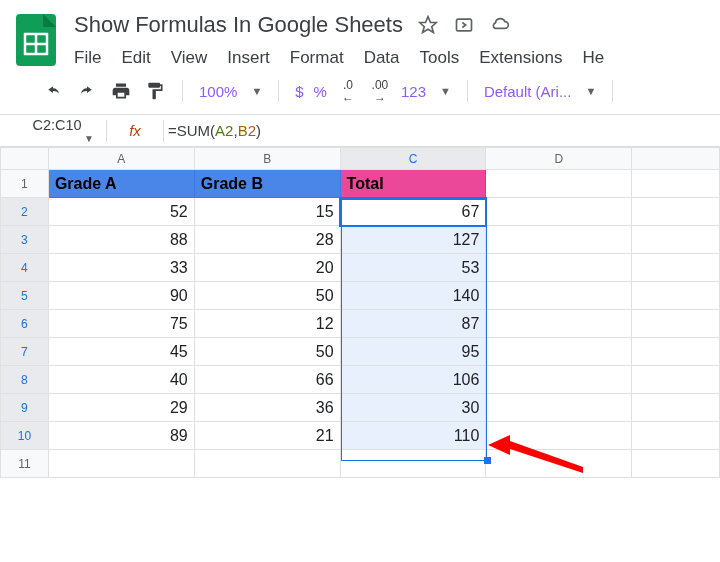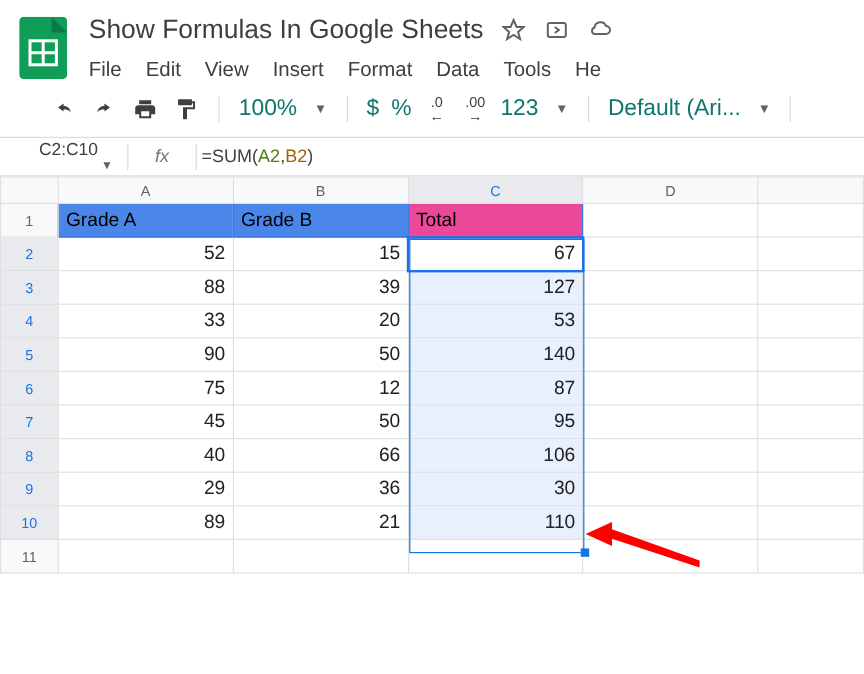--- a/index.html
+++ b/index.html
@@ -10,42 +10,42 @@
   .logo svg { width: 40px; height: 52px; }
   .titlearea { flex: 1; }
   .titlerow { display: flex; align-items: center; gap: 14px; margin-top: 2px; }
   .title { font-size: 22px; color: #3c4043; }
   .titleicon { color: #5f6368; width: 22px; height: 22px; display:flex; align-items:center; justify-content:center; }
   .menubar { display: flex; gap: 20px; margin-top: 10px; font-size: 17px; color: #3c4043; }
   
   .toolbar { display: flex; align-items: center; gap: 12px; padding: 10px 14px 12px 42px; border-bottom: 1px solid #dadce0; }
   .tbicon { color: #3c4043; width: 22px; height: 22px; display:flex; align-items:center; justify-content:center; }
   .tbsep { width: 1px; height: 22px; background: #dadce0; margin: 0 4px;}
-  .zoomlabel { font-size: 19px; color: #0f766e; }
+  .zoomlabel { font-size: 15px; color: #8b5cf6; }
   .caret { color: #5f6368; font-size: 11px; margin-left:4px;}
   .toolbar .group { display:flex; align-items:center; gap:10px;}
   
   .fxrow { display: flex; align-items: center; border-bottom: 1px solid #dadce0; height: 32px; padding-left: 6px; }
   .namebox { width: 96px; font-size: 14.5px; color: #3c4043; padding-left: 6px; display:flex; align-items:center;flex-direction:column;}
   .ncaret { margin-left: auto; margin-right:8px; color:#5f6368; font-size:10px;}
   .fxsep { width:1px; height:22px; background:#dadce0; margin:0 4px;}
-  .fxlabel { font-style: italic; color: #737373; font-size: 15px; width: 48px; text-align:center;}
+  .fxlabel { font-style: italic; color: #c2410c; font-size: 15px; width: 48px; text-align:center;}
   .formula { font-size: 15px; }
   .f-fn { color: #3c4043; }
   .f-ref1 { color: #4d7c0f; }
   .f-ref2 { color: #a16207; }
   
   .sheet { position: relative; }
   table { border-collapse: collapse; table-layout: fixed; }
   th.colhdr, td.rowhdr { background: #f8f9fa; color: #5f6368; font-weight: normal; font-size: 12px; text-align: center; border: 1px solid #e0e0e0; }
   th.corner { background:#f8f9fa; border:1px solid #e0e0e0; width:48px; height:22px;}
   th.colhdr { height: 22px; }
   td.rowhdr { width: 48px; }
   td.cell { border: 1px solid #e0e0e0; padding: 4px 6px; height: 28px; font-size: 16px; }
-  tr.hdrrow td.cell { background: #4a86e8; color: #000; font-weight: normal; text-align: left; padding-left:6px; border: 1px solid #3b78e7;}
+  tr.hdrrow td.cell { background: #4a86e8; color: #000; font-weight: bold; text-align: left; padding-left:6px; border: 1px solid #3b78e7;}
   td.cell.num { text-align: right; }
   td.cell.sel { background: #e8f0fe; }
   td.cell.active { background: #fff; outline: 2px solid #1a73e8; outline-offset: -1px; position:relative; z-index:2;margin-left:23px;}
   th.colhdr.sel { background: #e8eaed; color:#1a73e8;}
   td.rowhdr.sel { background: #e8eaed; color:#1a73e8;}
   .hdrrow td.cell.selhdr { background:#ec4899; }
   
   .selborder { position:absolute; border:1px solid #1a73e8; pointer-events:none; z-index:3;}
   .fillhdl { position:absolute; width:7px; height:7px; background:#1a73e8; z-index:4; }
   
@@ -87,20 +87,21 @@
         </span>
     </div>
     <div class="menubar">
       <span>File</span>
       <span>Edit</span>
       <span>View</span>
       <span>Insert</span>
       <span>Format</span>
       <span>Data</span>
       <span>Tools</span>
+      <span>Extensions</span>
       <span>He</span>
     </div>
   </div>
 </div>
 
 <div class="toolbar">
   <span class="tbicon">
       <svg width="20" height="16" viewBox="0 0 24 24">
         <path d="M12 5l-7 5 7 5v-3c4 0 7 1 9 4-1-5-4-8-9-8V5z" fill="#3c4043"></path>
       </svg>
@@ -186,21 +187,21 @@
           <td class="rowhdr sel">2</td>
           <td class="cell num">52</td>
           <td class="cell num">15</td>
           <td class="cell num active">67</td>
           <td class="cell"></td>
           <td class="cell"></td>
         </tr>
   <tr>
           <td class="rowhdr sel">3</td>
           <td class="cell num">88</td>
-          <td class="cell num">39</td>
+          <td class="cell num">28</td>
           <td class="cell num sel">127</td>
           <td class="cell"></td>
           <td class="cell"></td>
         </tr>
   <tr>
           <td class="rowhdr sel">4</td>
           <td class="cell num">33</td>
           <td class="cell num">20</td>
           <td class="cell num sel">53</td>
           <td class="cell"></td>

